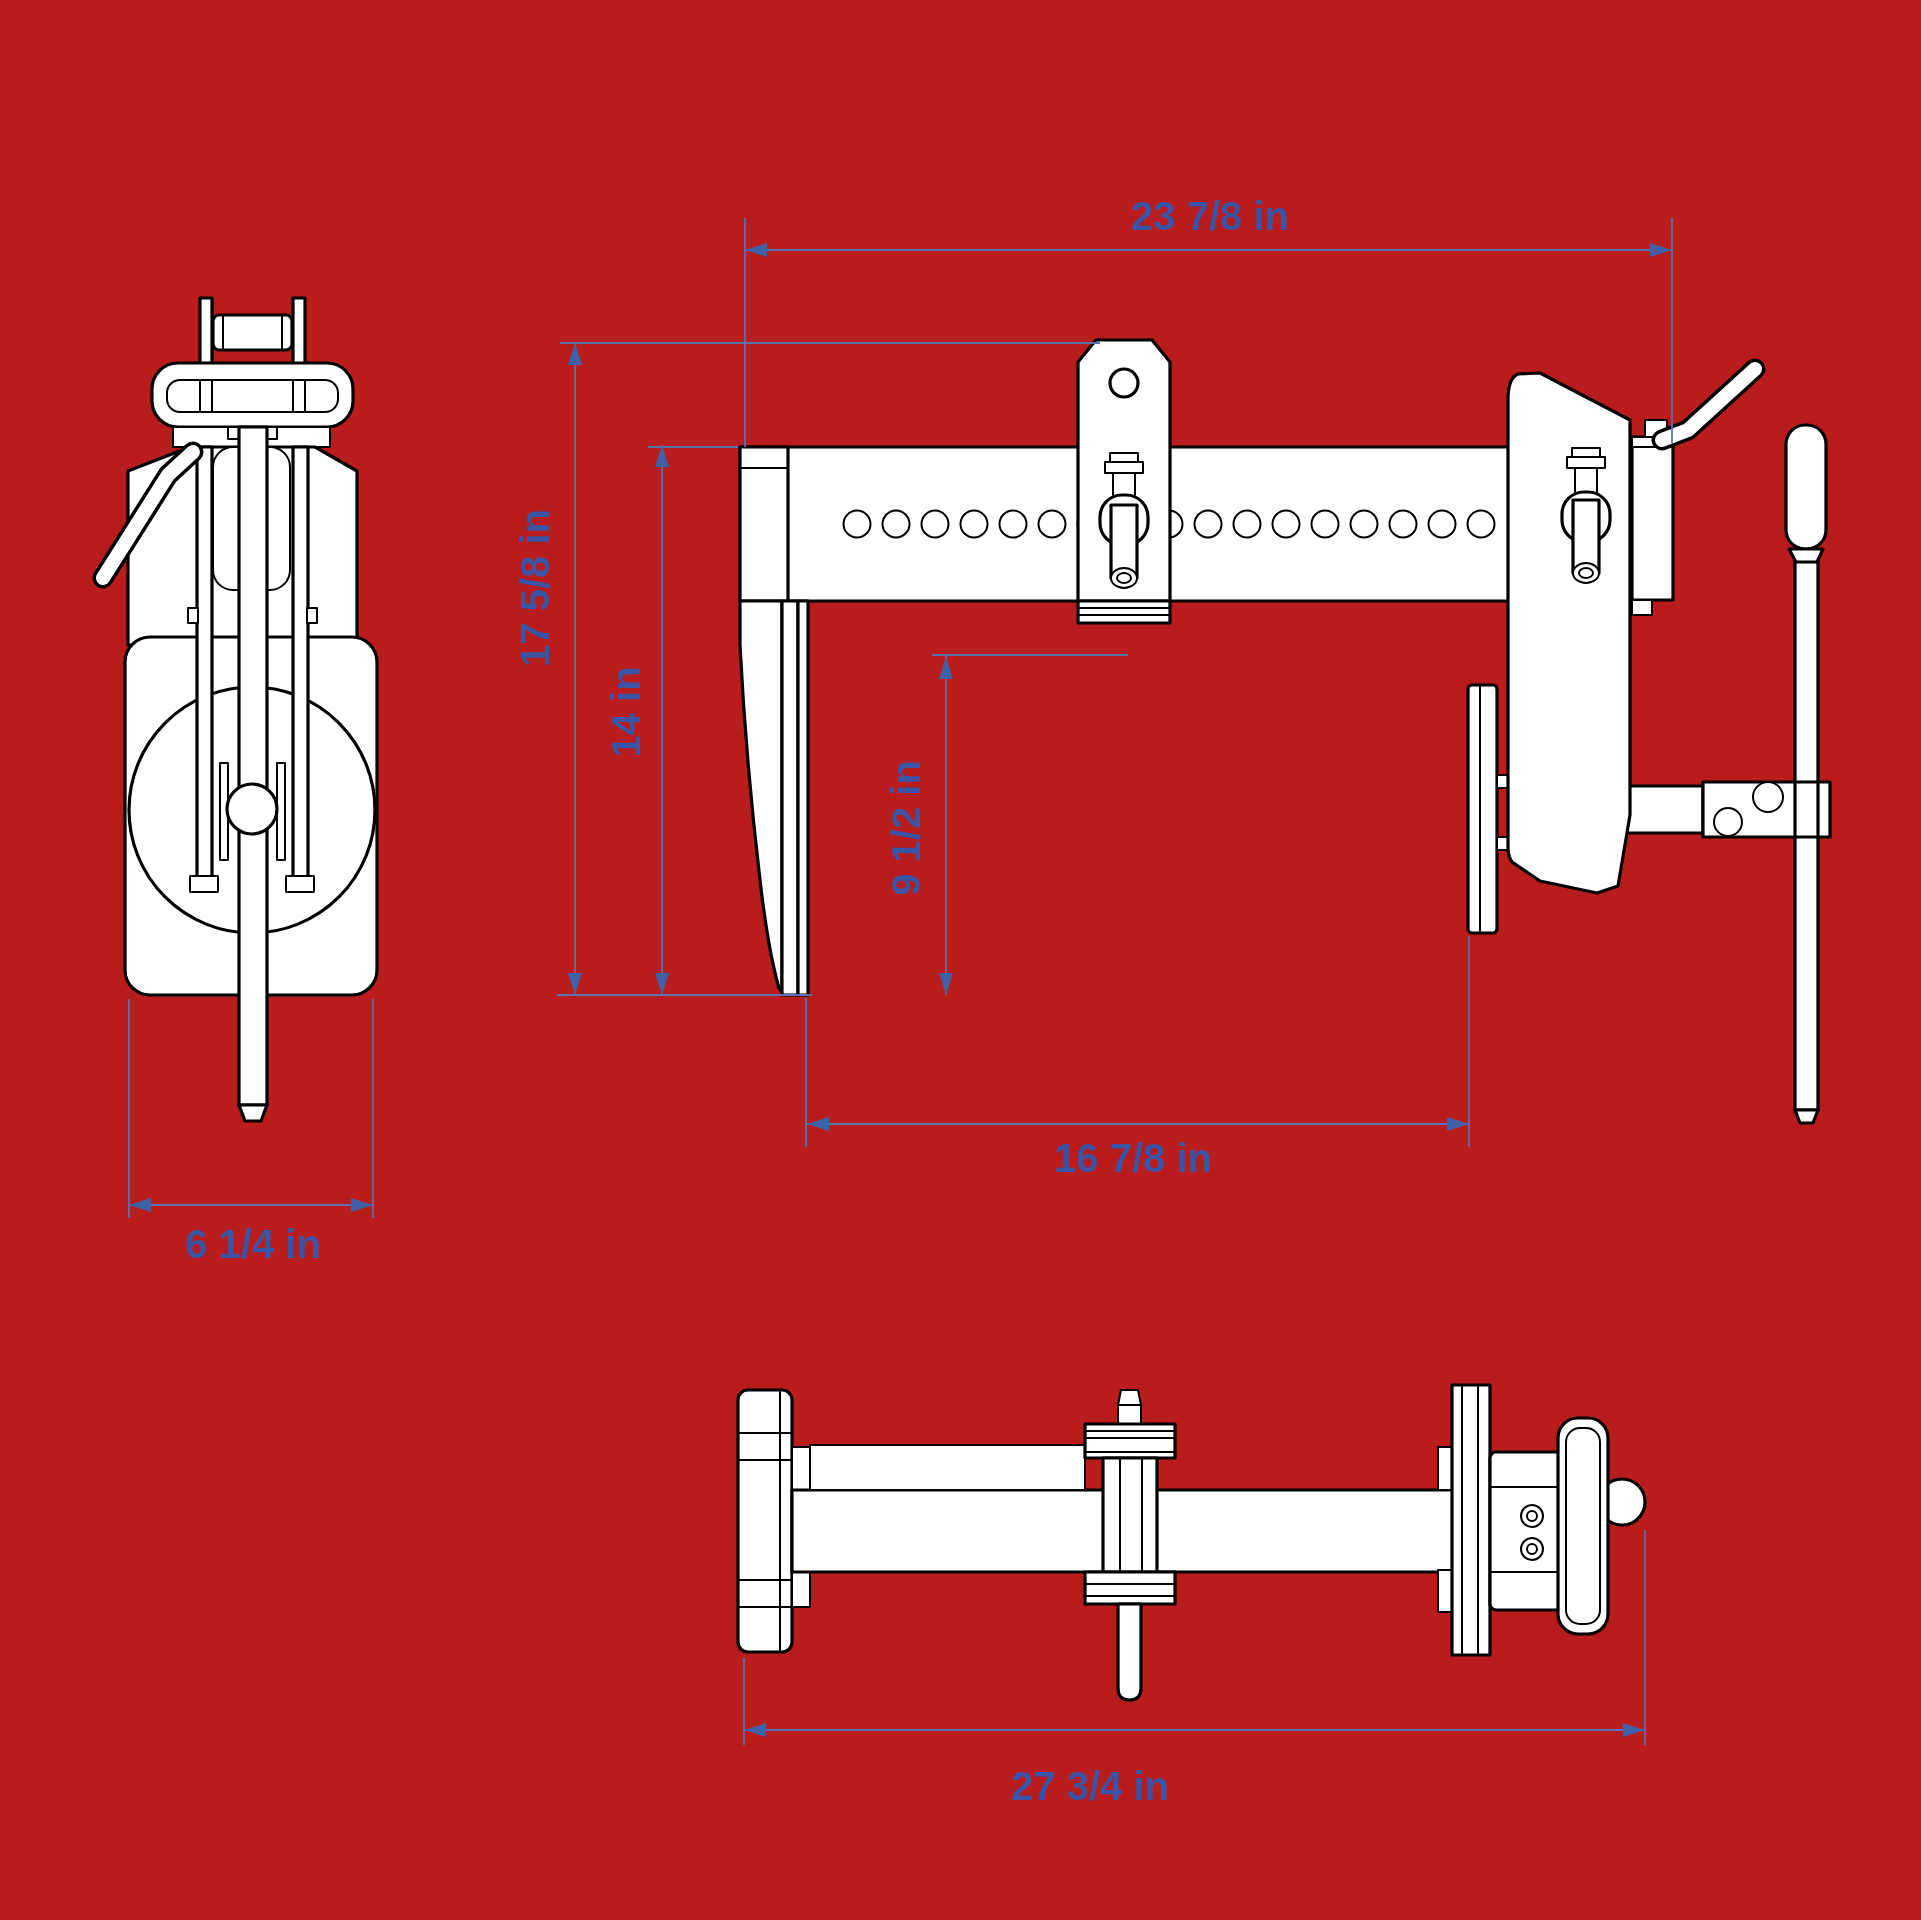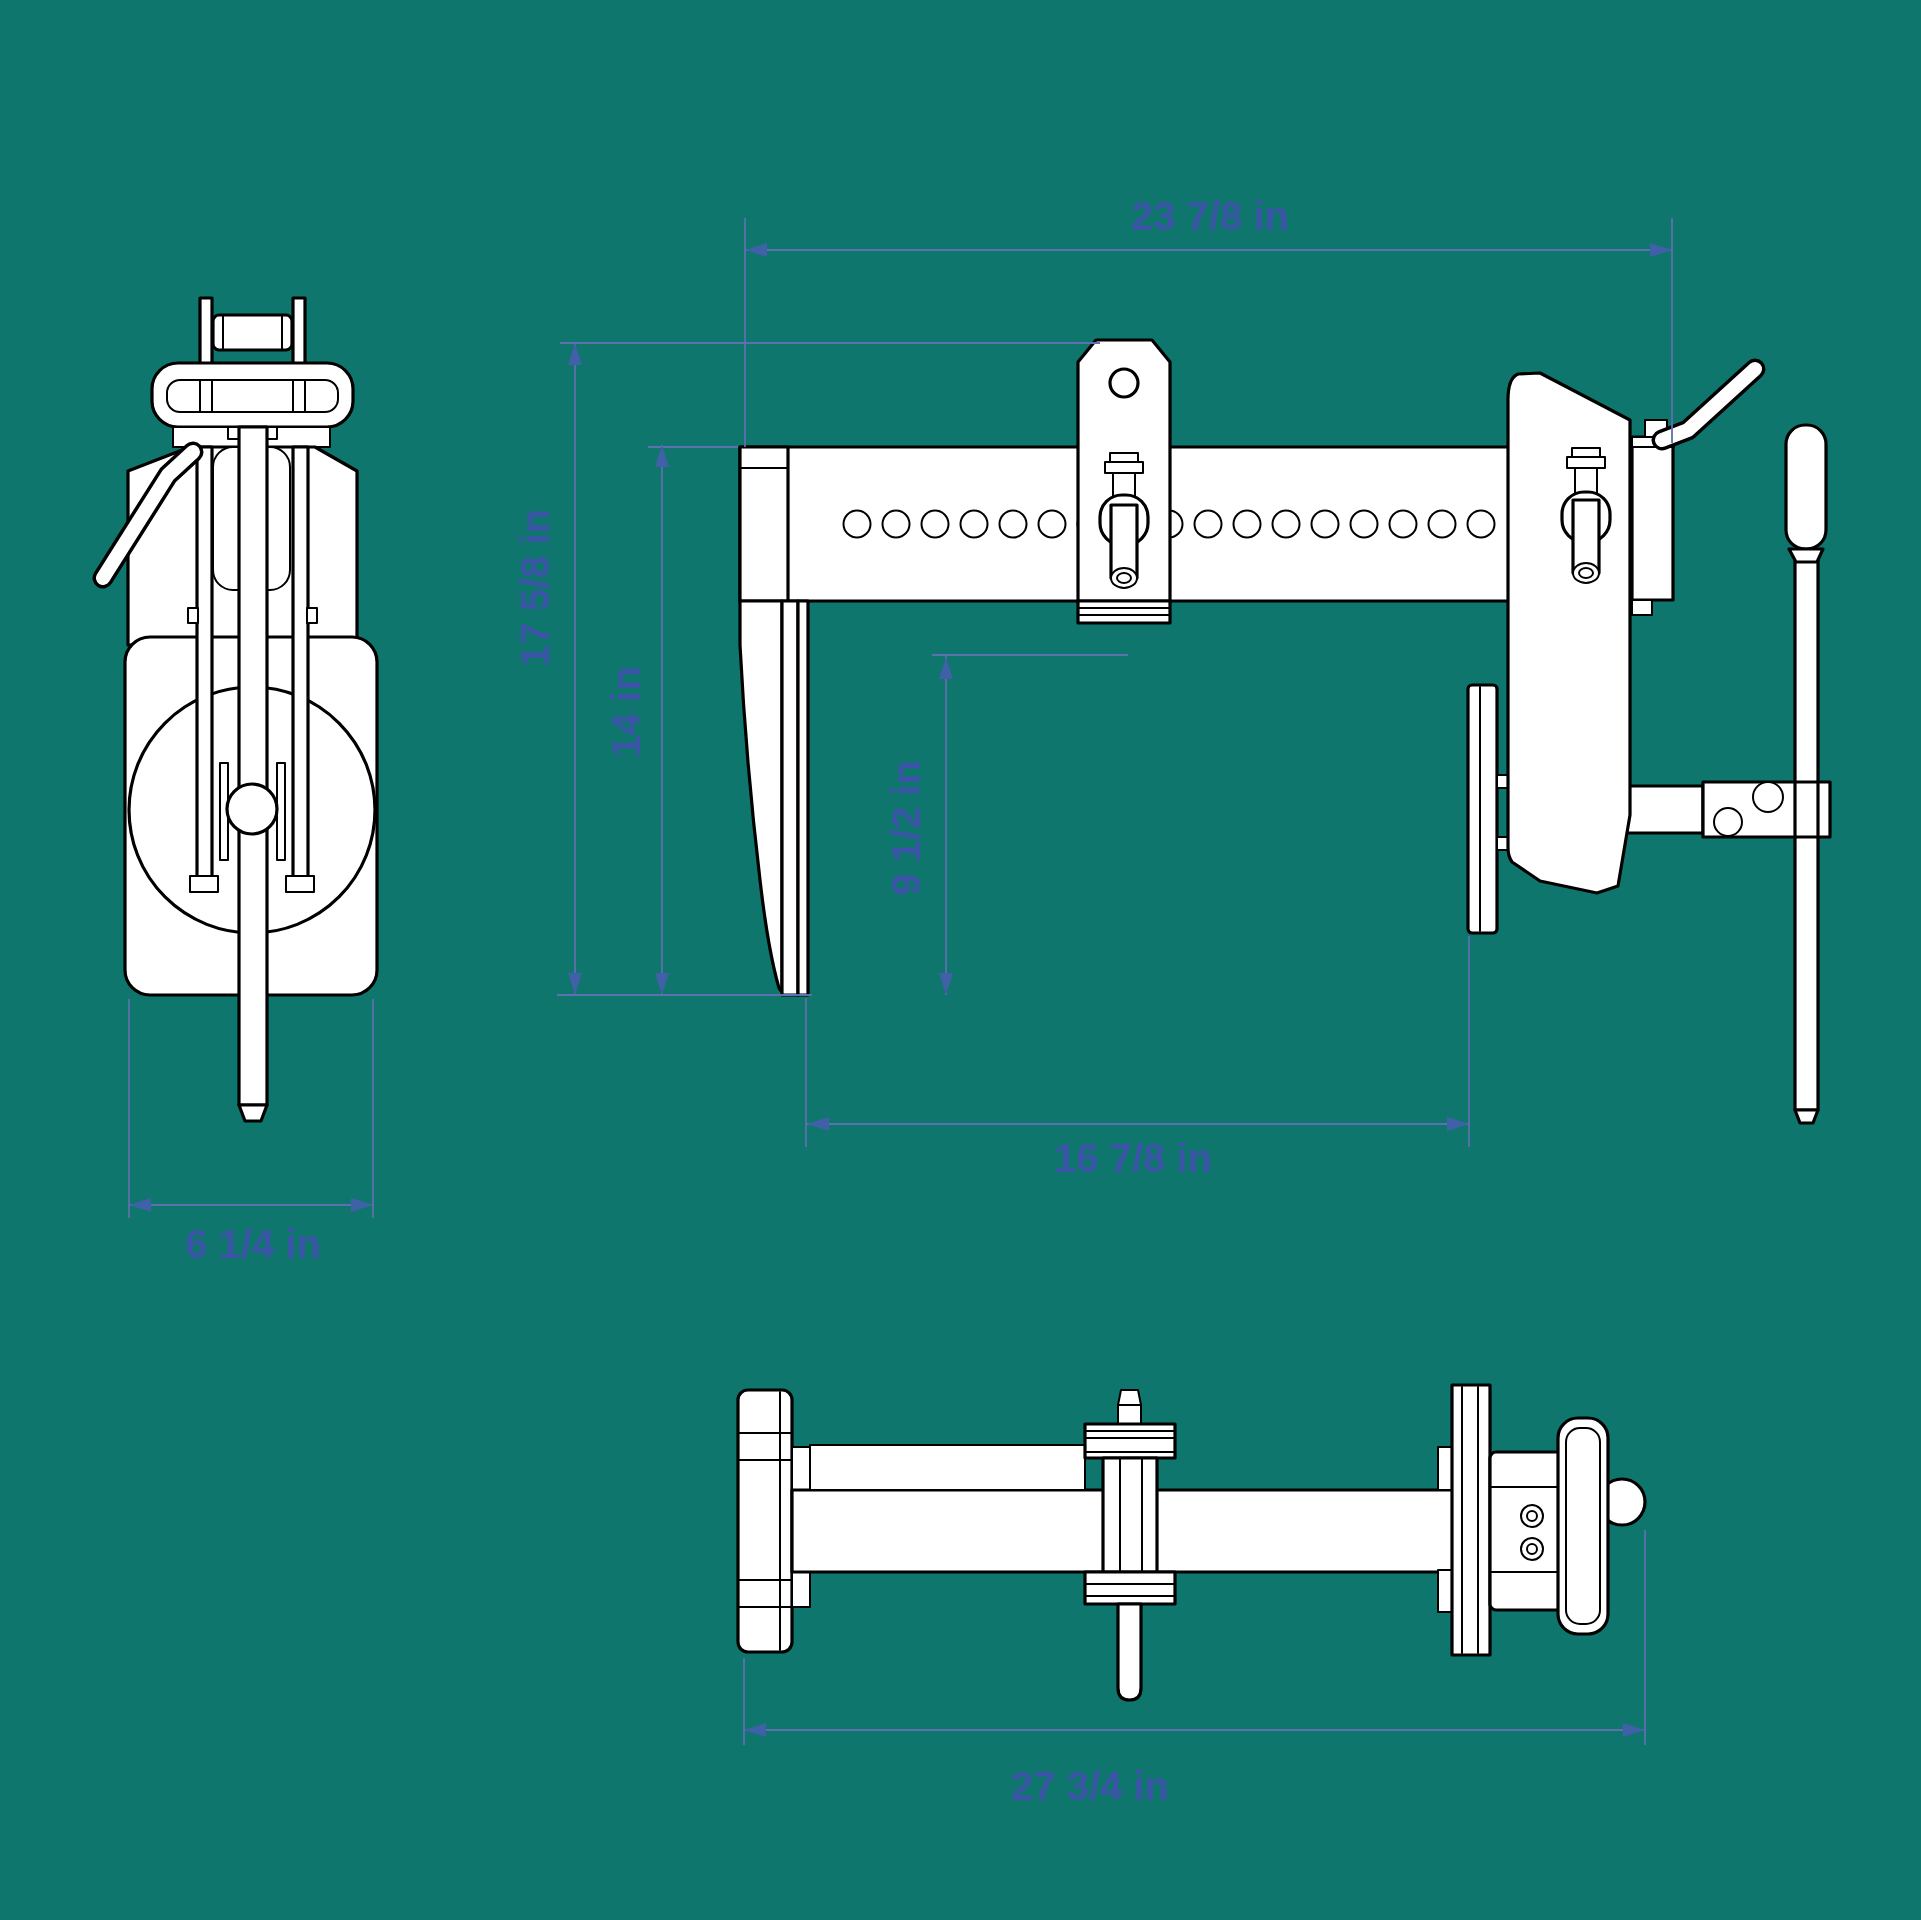--- a/index.html
+++ b/index.html
@@ -1,16 +1,16 @@
 <!DOCTYPE html>
 <html><head>
 <meta charset="utf-8">
 <style>
   html,body{margin:0;padding:0;background:#ffffff;}
-  .stage{position:relative;width:1921px;height:1920px;background:#0f766e;overflow:hidden;
+  .stage{position:relative;width:1921px;height:1920px;background:#b91c1c;overflow:hidden;
          font-family:"Liberation Sans", sans-serif;}
   svg{position:absolute;left:0;top:0;}
   .part{fill:#ffffff;stroke:#000000;stroke-width:3.2;stroke-linejoin:round;stroke-linecap:round;}
   .part.thin{stroke-width:2;}
   .pline{fill:none;stroke:#000000;stroke-width:3.2;stroke-linecap:round;}
   .pline.thin{stroke-width:2;}
   .lever-out{fill:none;stroke:#000000;stroke-width:21;stroke-linecap:round;stroke-linejoin:round;}
   .lever-in{fill:none;stroke:#ffffff;stroke-width:14;stroke-linecap:round;stroke-linejoin:round;}
   .dim{fill:none;stroke:#5C71AD;stroke-width:1.8;}
   .arrow{fill:#4060A8;stroke:none;}

